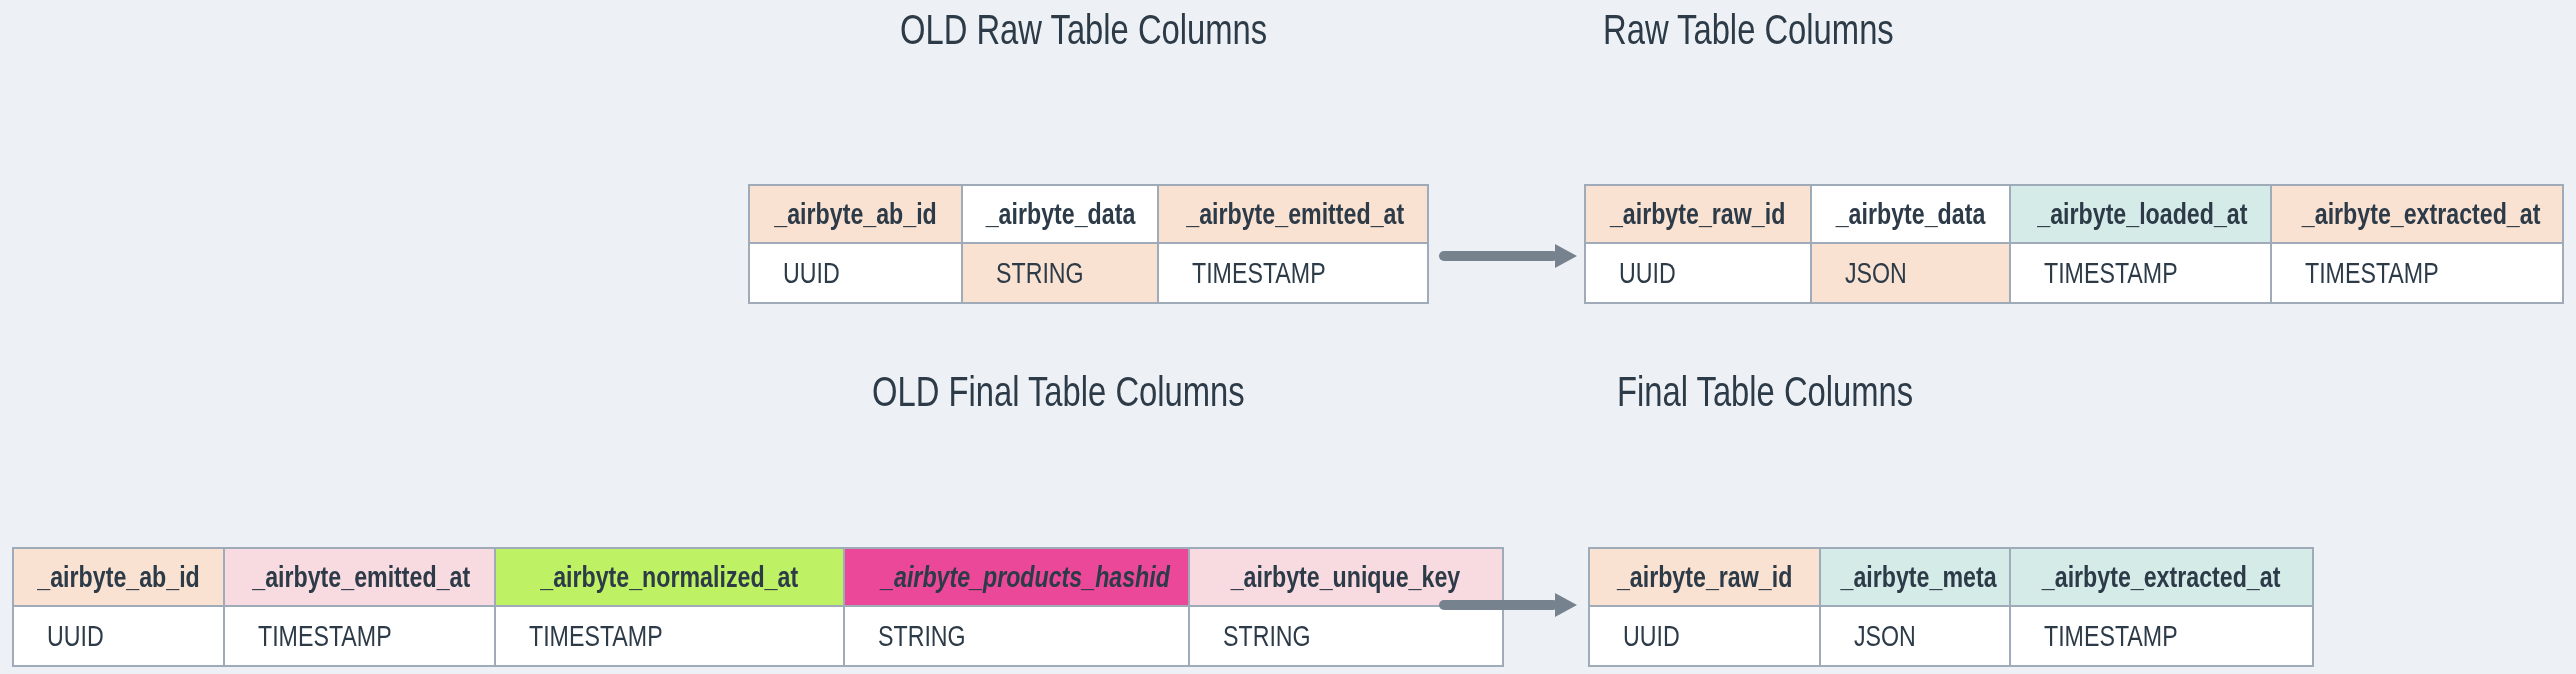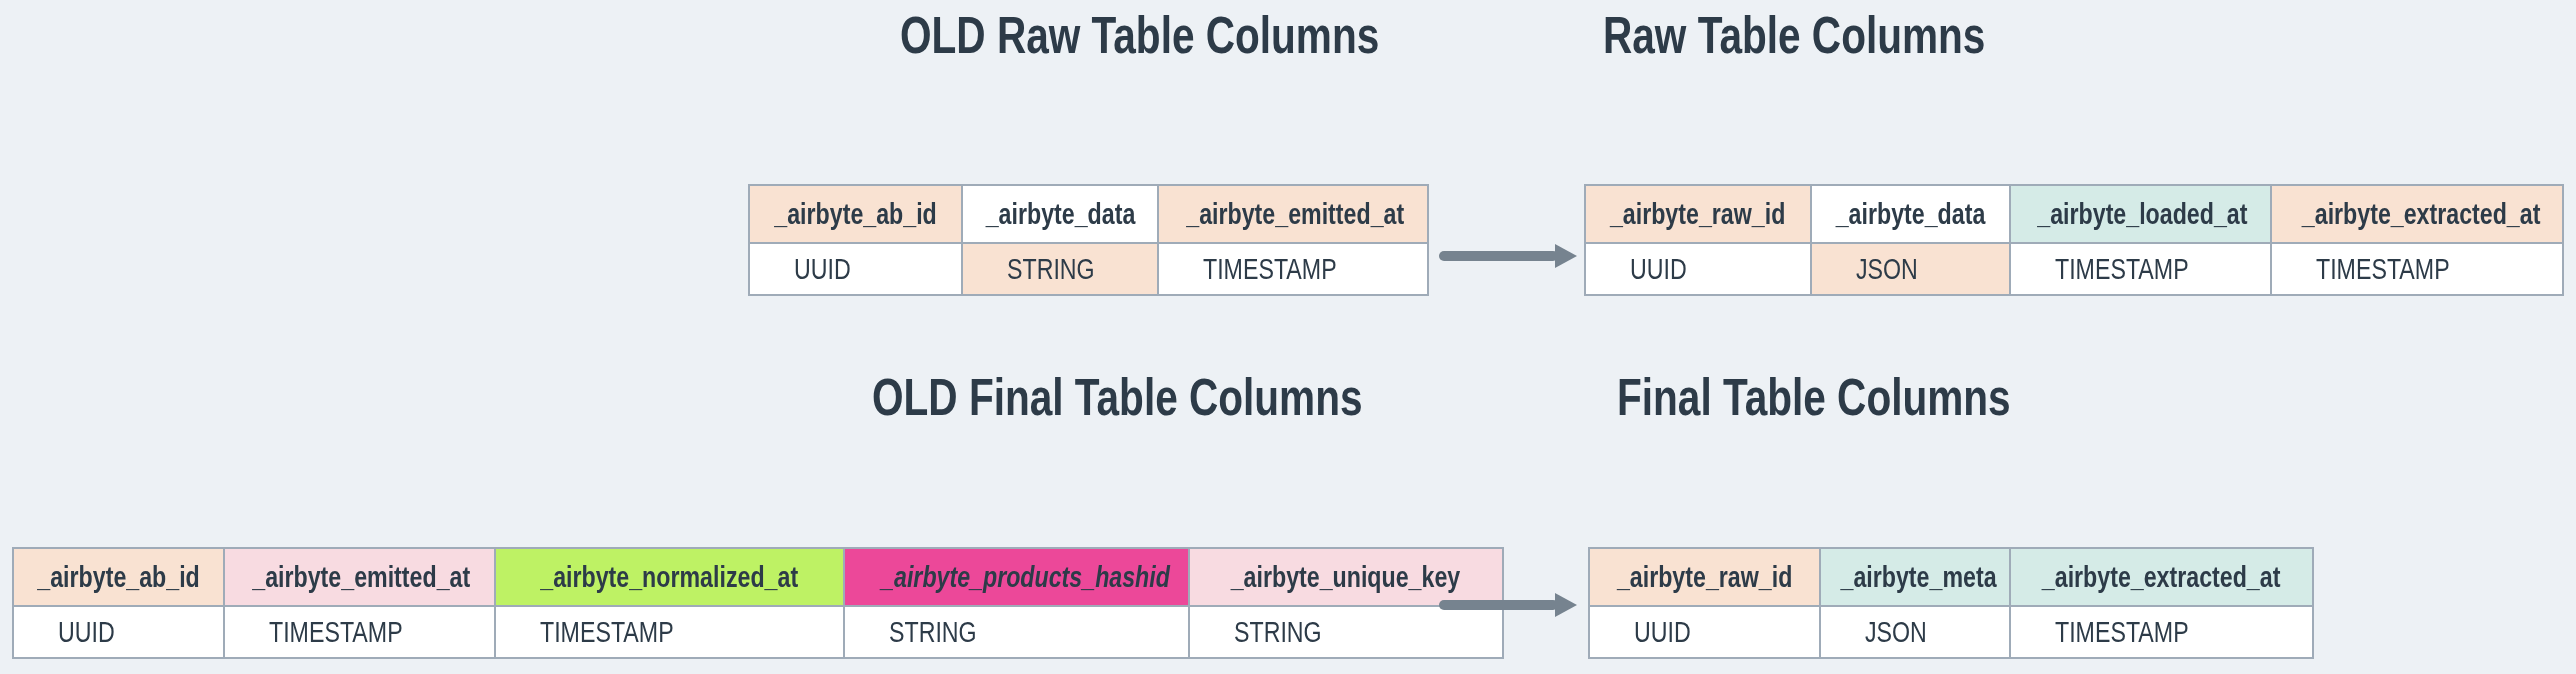--- a/index.html
+++ b/index.html
@@ -16,22 +16,22 @@
   html, body { width: 2576px; height: 675px; }
   body {
     position: relative;
     background: var(--bg);
     font-family: "Liberation Sans", sans-serif;
     color: var(--text);
     overflow: hidden;
   }
   .diagram-title {
     position: absolute;
-    font-size: 52px;
-    font-weight: 700;
+    font-size: 42px;
+    font-weight: 400;
     line-height: 1.0;
     color: var(--text);
     white-space: nowrap;
   }
   .cond {
     display: inline-block;
     transform: scaleX(0.78);
     transform-origin: left center;
     white-space: nowrap;
   }
@@ -53,24 +53,24 @@
     text-align: center;
     margin-top: 27px;
   }
   .cols-table th .cell-text {
     display: inline-block;
     transform: scaleX(0.80);
     transform-origin: center center;
     white-space: nowrap;
   }
   .cols-table td {
-    height: 52px;
+    height: 60px;
     font-weight: 400;
     text-align: left;
-    padding-left: 44px;
+    padding-left: 33px;
   }
   .cols-table td .cell-text {
     display: inline-block;
     transform: scaleX(0.80);
     transform-origin: left center;
     white-space: nowrap;
   }
   .arrow {
     position: absolute;
     width: 138px;

